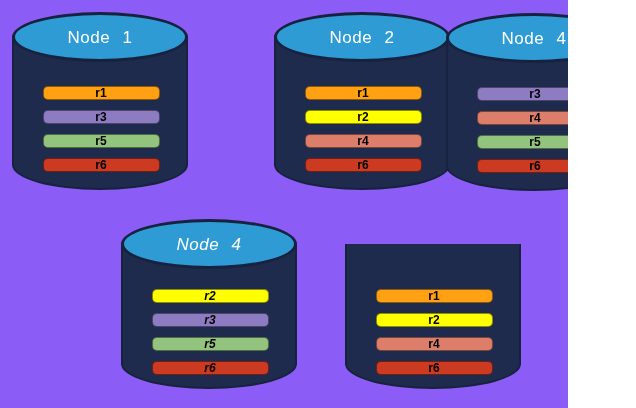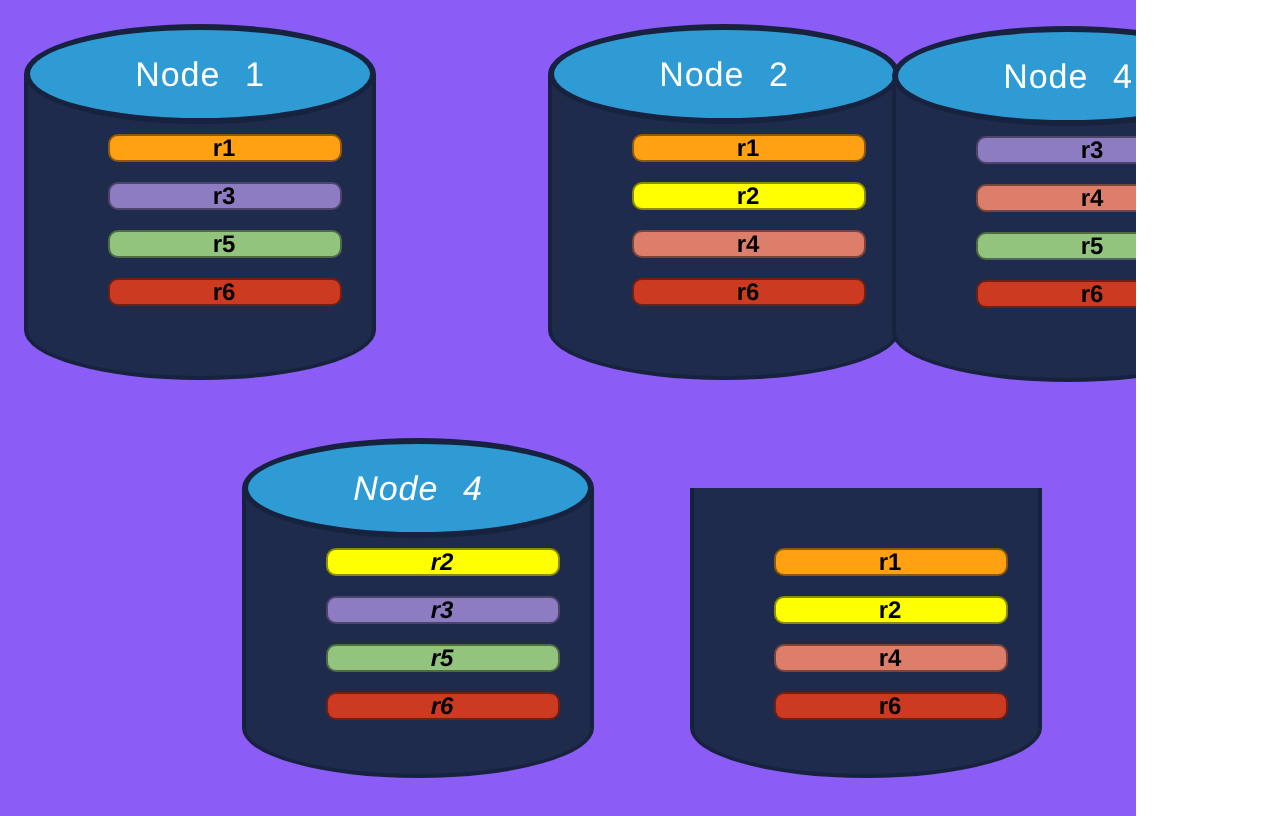--- a/index.html
+++ b/index.html
@@ -47,26 +47,27 @@
     color: var(--label-color, #FFFFFF);
     font-size: 17px;
     word-spacing: 7px;
     letter-spacing: 0.5px;
     white-space: nowrap;
     padding-top: 2px;
   }
 
   
   .bars {
-    position: absolute; left: 12px; top: 0;
+    position: absolute; left: 1px; top: 0;
     width: 100%; height: 100%;
     z-index: 4;
     display: flex; flex-direction: column; align-items: center;
     padding-top: 55px; box-sizing: border-box;
     gap: 10px;
+    justify-content: center;
   }
   .bar {
     width: 117px; height: 14px;
     border-radius: 5px;
     border: 1px solid rgba(0,0,0,0.45);
     box-sizing: border-box;
     display: flex; align-items: center; justify-content: center;
   }
   .bar span {
     font-size: 12px;

